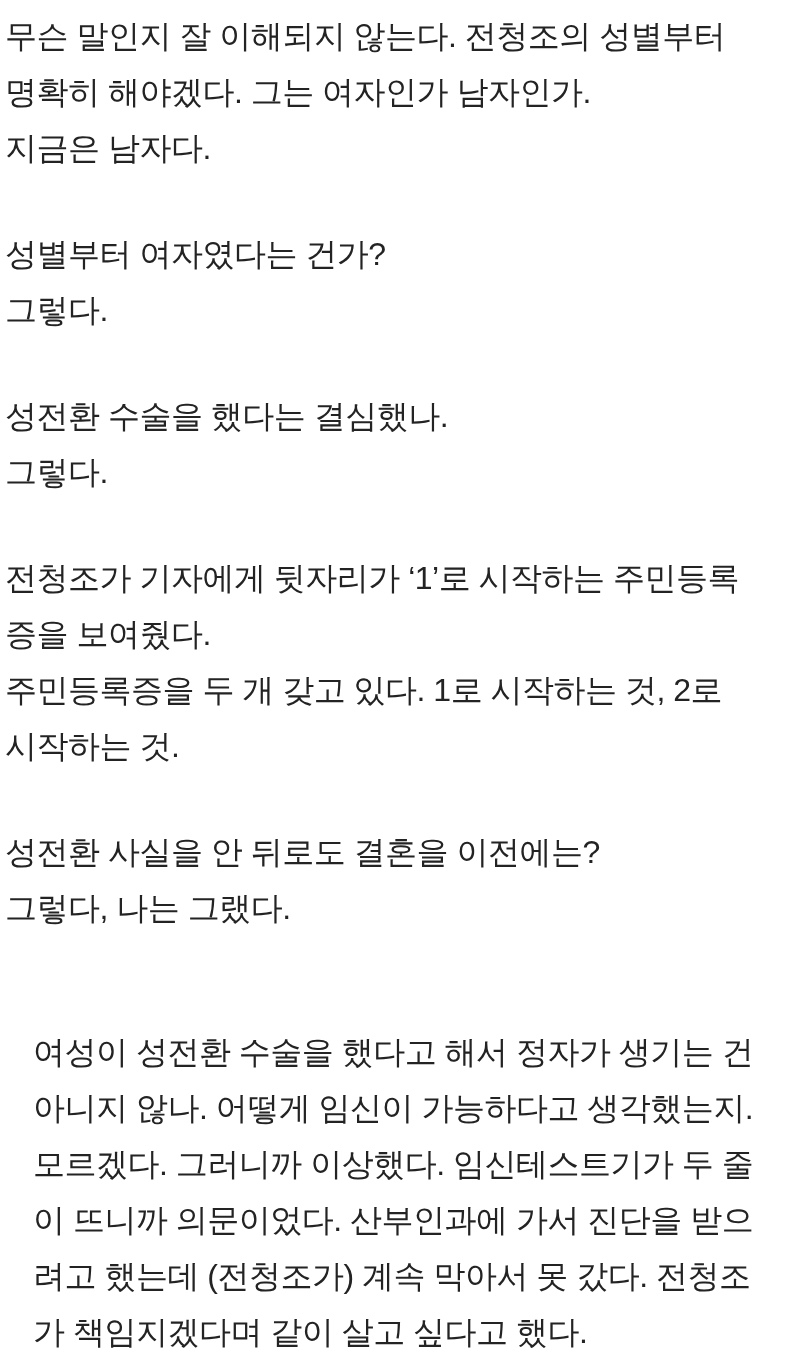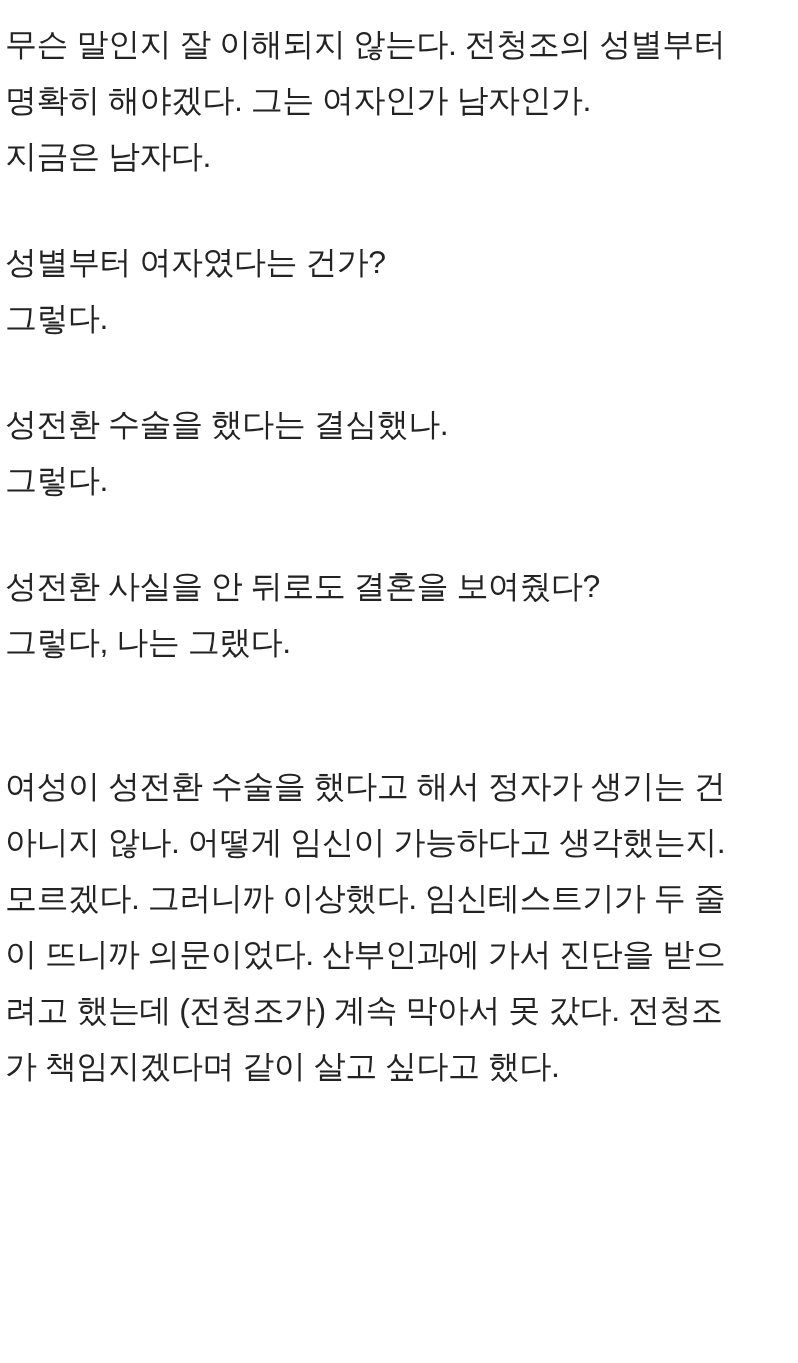--- a/index.html
+++ b/index.html
@@ -7,48 +7,53 @@
     padding: 0;
     background: #ffffff;
     width: 798px;
     height: 1363px;
     overflow: hidden;
   }
   main.article {
     box-sizing: border-box;
     width: 798px;
     height: 1363px;
-    padding: 16px 4px 0 5px;
+    padding: 8px 4px 0 5px;
     font-family: "Liberation Sans", "DejaVu Sans", sans-serif;
   }
   .para {
     margin: 0 0 50px 0;
     font-size: 32px;
     line-height: 56px;
     font-weight: 400;
     color: #232323;
     letter-spacing: -0.5px;
     white-space: pre;          
   }
   .para.section-break {
     margin-top: 88px;          
+    margin-left: 28px;
   }
 </style>
 </head>
 <body>
 
 <main class="article">
   <p class="para">무슨 말인지 잘 이해되지 않는다. 전청조의 성별부터
 명확히 해야겠다. 그는 여자인가 남자인가.
 지금은 남자다.</p>
   <p class="para">성별부터 여자였다는 건가?
 그렇다.</p>
   <p class="para">성전환 수술을 했다는 결심했나.
 그렇다.</p>
-  <p class="para">성전환 사실을 안 뒤로도 결혼을 보여줬다?
+  <p class="para">전청조가 기자에게 뒷자리가 ‘1’로 시작하는 주민등록
+증을 보여줬다.
+주민등록증을 두 개 갖고 있다. 1로 시작하는 것, 2로
+시작하는 것.</p>
+  <p class="para">성전환 사실을 안 뒤로도 결혼을 이전에는?
 그렇다, 나는 그랬다.</p>
   <p class="para section-break">여성이 성전환 수술을 했다고 해서 정자가 생기는 건
 아니지 않나. 어떻게 임신이 가능하다고 생각했는지.
 모르겠다. 그러니까 이상했다. 임신테스트기가 두 줄
 이 뜨니까 의문이었다. 산부인과에 가서 진단을 받으
 려고 했는데 (전청조가) 계속 막아서 못 갔다. 전청조
 가 책임지겠다며 같이 살고 싶다고 했다.</p>
 </main>
 
 </body></html>

